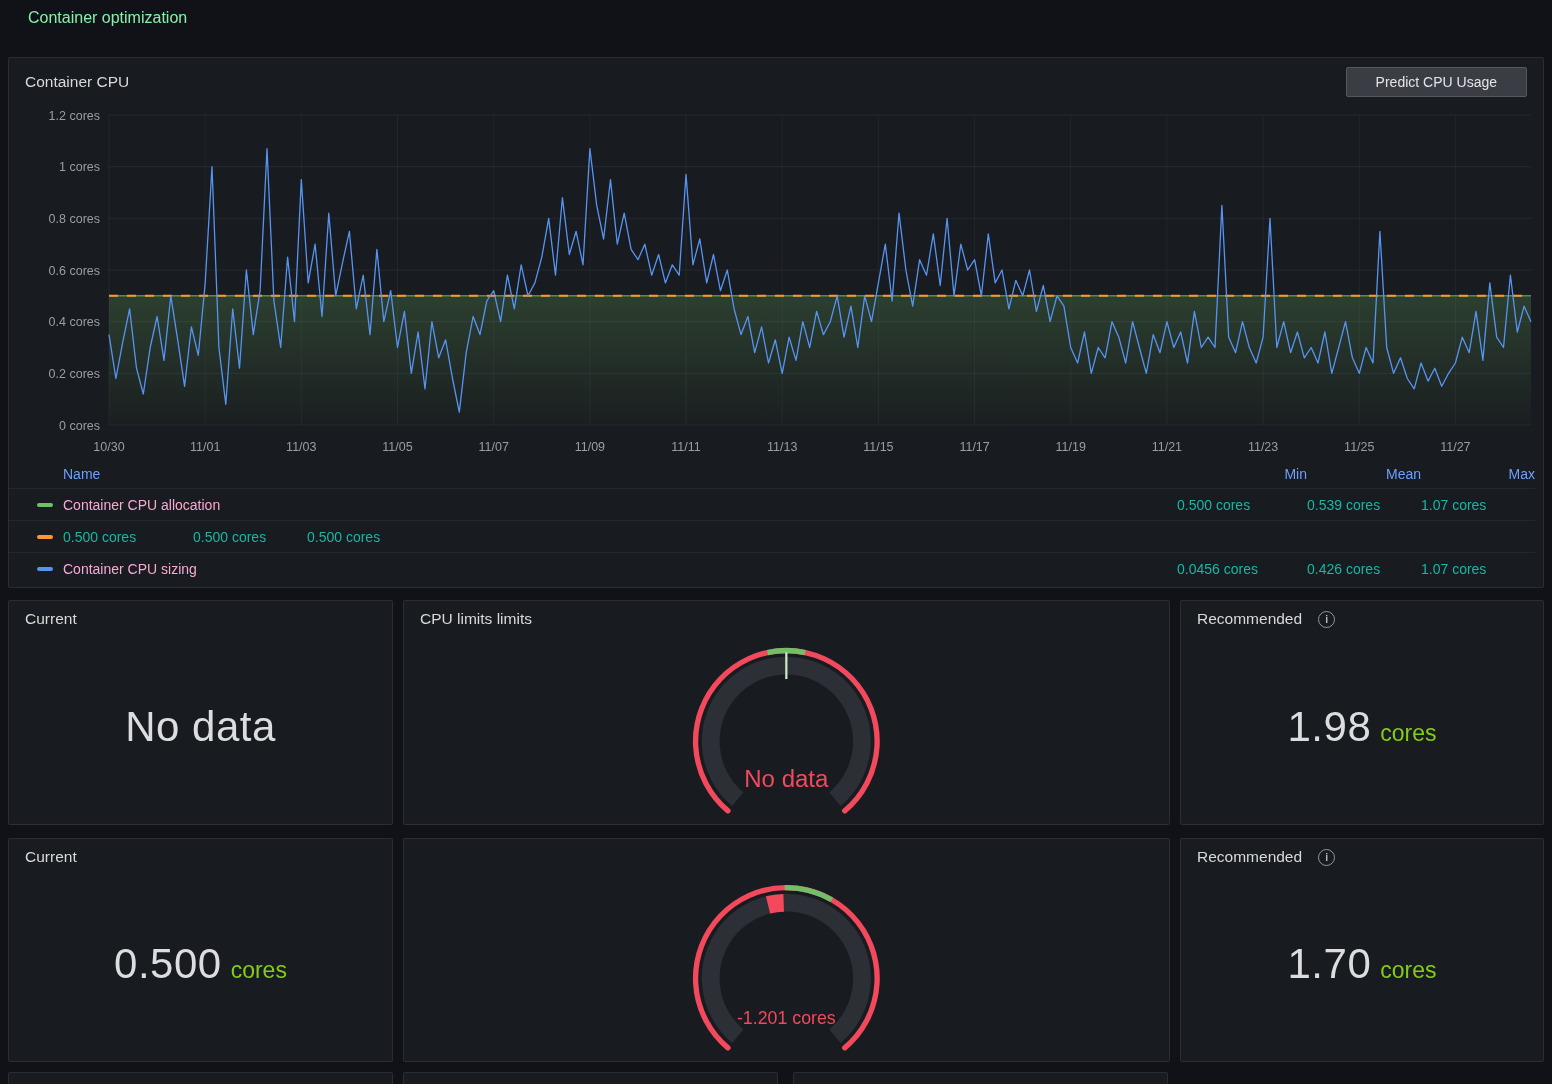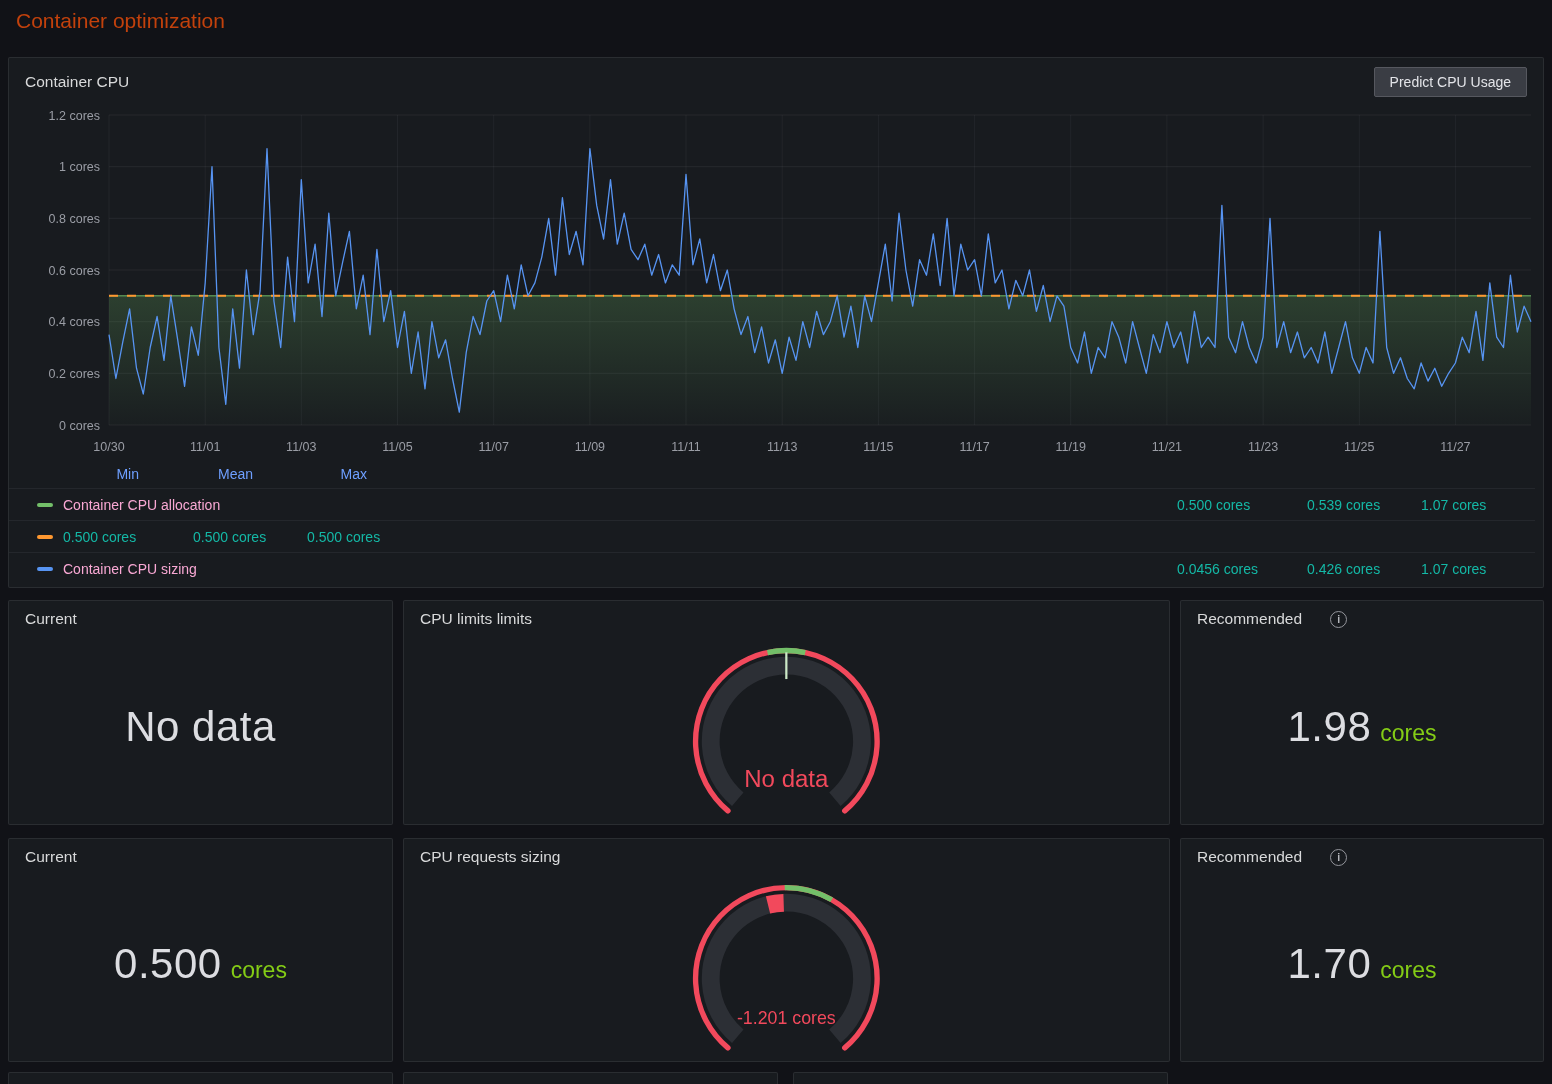--- a/index.html
+++ b/index.html
@@ -1,23 +1,23 @@
 <!DOCTYPE html>
 <html><head>
 <meta charset="utf-8">
 <style>
   html,body{margin:0;padding:0;background:#111217;}
   body{font-family:"Liberation Sans",sans-serif;color:#d8d9da;}
   .page{position:relative;width:1552px;height:1084px;overflow:hidden;background:#111217;}
-  .page-title{position:absolute;left:16px;top:9px;font-size:21px;font-weight:500;color:#c2410c;}
+  .page-title{position:absolute;left:28px;top:9px;font-size:16px;font-weight:500;color:#86efac;}
   .panel{position:absolute;background:#181b1f;border:1px solid rgba(204,204,220,0.10);border-radius:2px;box-sizing:border-box;}
-  .panel-header{display:flex;align-items:center;gap:24px;padding:9px 16px 4px 16px;}
+  .panel-header{display:flex;align-items:center;gap:12px;padding:9px 16px 4px 16px;}
   .panel-title{margin:0;font-size:15.5px;font-weight:500;color:#d8d9da;}
   .btn{margin-left:auto;background:#3a3d44;border:1px solid #56585f;border-radius:2px;color:#e3e4e8;
-       font-family:inherit;font-size:14px;font-weight:500;padding:6px 15px;cursor:pointer;}
+       font-family:inherit;font-size:14px;font-weight:500;padding:6px 29px;cursor:pointer;}
   
   #main-panel{left:8px;top:57px;width:1536px;height:531px;}
   #chart{display:block;margin-top:2px;}
   svg{font-family:"Liberation Sans",sans-serif;}
   text.axis{fill:#9a9da5;font-size:12.5px;}
   
   .legend{font-size:14px;padding:0 8px 0 0;}
   .legend-header{display:flex;align-items:center;padding:3px 0 6px 0;color:#6e9fff;font-weight:500;}
   .lh-name{flex:1;padding-left:54px;cursor:pointer;}
   .lh-col{width:114px;text-align:right;cursor:pointer;}
@@ -112,20 +112,21 @@
           <text x="1350.3" y="348" text-anchor="middle" class="axis">11/25</text>
           <line x1="1446.4" x2="1446.4" y1="12" y2="322" stroke="rgba(204,204,220,0.06)"></line>
           <text x="1446.4" y="348" text-anchor="middle" class="axis">11/27</text>
           <rect x="100" y="192.83333333333331" width="1422" height="129.16666666666669" fill="url(#gfill)"></rect>
           <line x1="100" x2="1522" y1="192.83333333333331" y2="192.83333333333331" stroke="#73bf69" stroke-width="1"></line>
           <line x1="100" x2="1522" y1="192.83333333333331" y2="192.83333333333331" stroke="#ff9830" stroke-width="2" stroke-dasharray="9 9"></line>
           <polyline points="100.0,231.6 106.9,275.5 113.7,239.3 120.6,205.8 127.5,265.2 134.3,291.0 141.2,244.5 148.1,213.5 155.0,257.4 161.8,192.8 168.7,236.8 175.6,283.3 182.4,223.8 189.3,252.3 196.2,179.9 203.0,63.7 209.9,244.5 216.8,301.3 223.7,205.8 230.5,265.2 237.4,167.0 244.3,231.6 251.1,187.7 258.0,45.6 264.9,198.0 271.7,244.5 278.6,154.1 285.5,218.7 292.3,76.6 299.2,179.9 306.1,141.2 313.0,213.5 319.8,110.2 326.7,192.8 333.6,159.3 340.4,128.3 347.3,205.8 354.2,172.2 361.0,231.6 367.9,146.3 374.8,218.7 381.7,187.7 388.5,244.5 395.4,208.3 402.3,270.3 409.1,229.0 416.0,285.8 422.9,218.7 429.7,254.8 436.6,236.8 443.5,275.5 450.3,309.1 457.2,249.7 464.1,213.5 471.0,231.6 477.8,198.0 484.7,187.7 491.6,218.7 498.4,172.2 505.3,205.8 512.2,161.8 519.0,192.8 525.9,179.9 532.8,154.1 539.7,115.3 546.5,172.2 553.4,94.7 560.3,151.5 567.1,128.3 574.0,161.8 580.9,45.6 587.7,102.4 594.6,136.0 601.5,76.6 608.3,141.2 615.2,110.2 622.1,146.3 629.0,156.7 635.8,141.2 642.7,172.2 649.6,151.5 656.4,179.9 663.3,161.8 670.2,172.2 677.0,71.4 683.9,161.8 690.8,136.0 697.7,179.9 704.5,151.5 711.4,187.7 718.3,167.0 725.1,205.8 732.0,231.6 738.9,213.5 745.7,249.7 752.6,223.8 759.5,260.0 766.3,236.8 773.2,270.3 780.1,234.2 787.0,257.4 793.8,218.7 800.7,244.5 807.6,208.3 814.4,231.6 821.3,218.7 828.2,192.8 835.0,234.2 841.9,203.2 848.8,244.5 855.7,192.8 862.5,218.7 869.4,179.9 876.3,141.2 883.1,198.0 890.0,110.2 896.9,167.0 903.7,203.2 910.6,156.7 917.5,172.2 924.3,130.8 931.2,182.5 938.1,115.3 945.0,192.8 951.8,141.2 958.7,167.0 965.6,156.7 972.4,192.8 979.3,130.8 986.2,179.9 993.0,167.0 999.9,205.8 1006.8,177.3 1013.7,192.8 1020.5,167.0 1027.4,208.3 1034.3,182.5 1041.1,218.7 1048.0,192.8 1054.9,203.2 1061.7,244.5 1068.6,260.0 1075.5,229.0 1082.3,270.3 1089.2,244.5 1096.1,254.8 1103.0,218.7 1109.8,234.2 1116.7,260.0 1123.6,218.7 1130.4,244.5 1137.3,270.3 1144.2,231.6 1151.0,249.7 1157.9,218.7 1164.8,244.5 1171.7,229.0 1178.5,260.0 1185.4,208.3 1192.3,244.5 1199.1,234.2 1206.0,244.5 1212.9,102.4 1219.7,234.2 1226.6,249.7 1233.5,218.7 1240.3,244.5 1247.2,260.0 1254.1,234.2 1261.0,115.3 1267.8,244.5 1274.7,218.7 1281.6,249.7 1288.4,229.0 1295.3,254.8 1302.2,244.5 1309.0,260.0 1315.9,229.0 1322.8,270.3 1329.7,244.5 1336.5,218.7 1343.4,254.8 1350.3,270.3 1357.1,244.5 1364.0,260.0 1370.9,128.3 1377.7,244.5 1384.6,270.3 1391.5,254.8 1398.3,275.5 1405.2,285.8 1412.1,260.0 1419.0,278.1 1425.8,265.2 1432.7,283.3 1439.6,270.3 1446.4,260.0 1453.3,234.2 1460.2,249.7 1467.0,208.3 1473.9,257.4 1480.8,179.9 1487.7,234.2 1494.5,244.5 1501.4,172.2 1508.3,229.0 1515.1,203.2 1522.0,218.7" fill="none" stroke="#5794f2" stroke-width="1.3" stroke-linejoin="round"></polyline>
         </svg></div>
     <div class="legend">
       <div class="legend-header">
+        <span class="lh-name">Name</span>
         <span class="lh-col min">Min</span>
         <span class="lh-col">Mean</span>
         <span class="lh-col">Max</span>
       </div>
       <div id="legend-rows">
           <div class="legend-row">
             <span class="swatch" style="background:#73bf69"></span>
             <span class="l-name">Container CPU allocation</span>
             <span class="l-col min">0.500 cores</span>
             <span class="l-col">0.539 cores</span>
@@ -193,23 +194,20 @@
       </div>
     <div class="stat-center">
         <div class="stat-inline">
       <span class="stat-big">0.500</span>
       <span class="stat-unit">cores</span>
     </div>
       </div>
   </section>
 
   <section class="panel" id="p-requests-sizing">
-    <div class="panel-header">
-        <h2 class="panel-title">CPU requests sizing</h2>
-      </div>
     <div class="gauge-wrap" id="gauge-requests">
         <svg class="gauge" viewBox="0 0 230 200">
           <path d="M 60.4 180.1 A 85 85 0 1 1 169.6 180.1" stroke="#2c2f35" stroke-width="20" fill="none"></path>
           <path d="M 49.4 193.1 A 102 102 0 1 1 180.6 193.1" stroke="#f2495c" stroke-width="6" fill="none" stroke-linecap="round"></path>
           <path d="M 113.2 13.0 A 102 102 0 0 1 166.0 26.7" stroke="#73bf69" stroke-width="6" fill="none"></path>
           <path d="M 94.4 32.5 A 85 85 0 0 1 112.0 30.1" stroke="#f2495c" stroke-width="20" fill="none"></path>
           <text x="115" y="166" text-anchor="middle" fill="#f2495c" font-size="20" font-weight="500">-1.201 cores</text>
         </svg>
       </div>
   </section>

